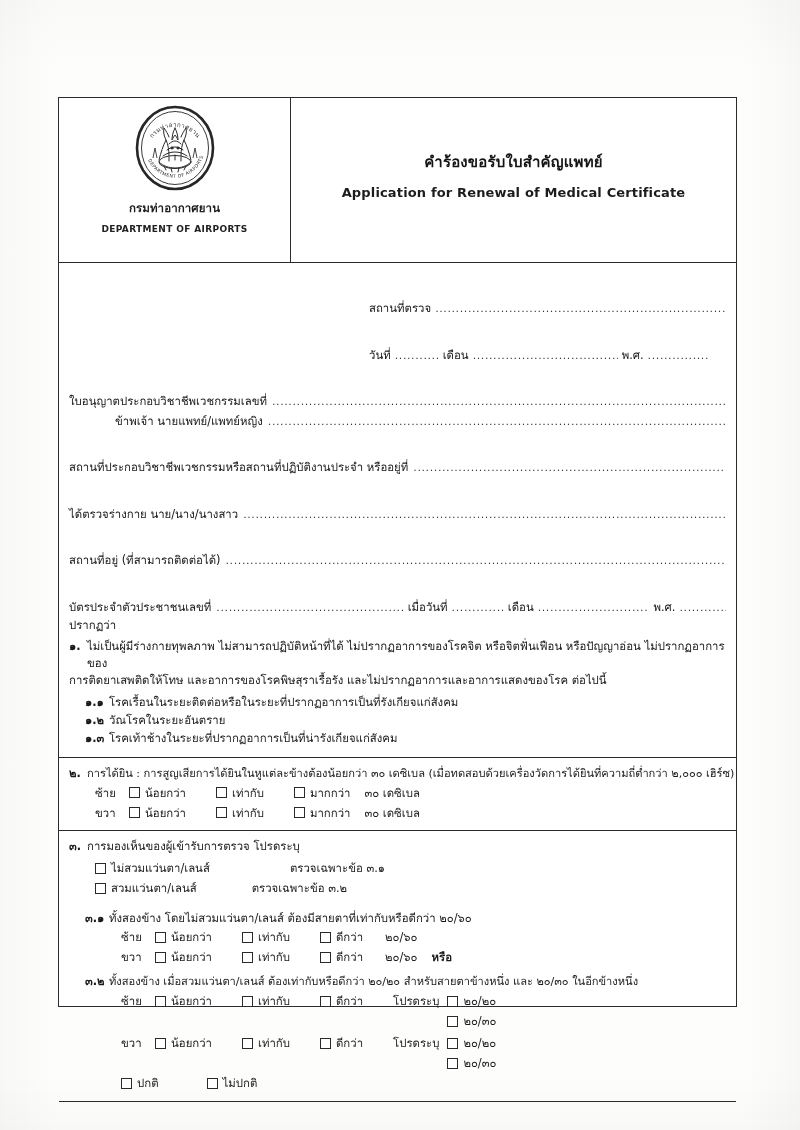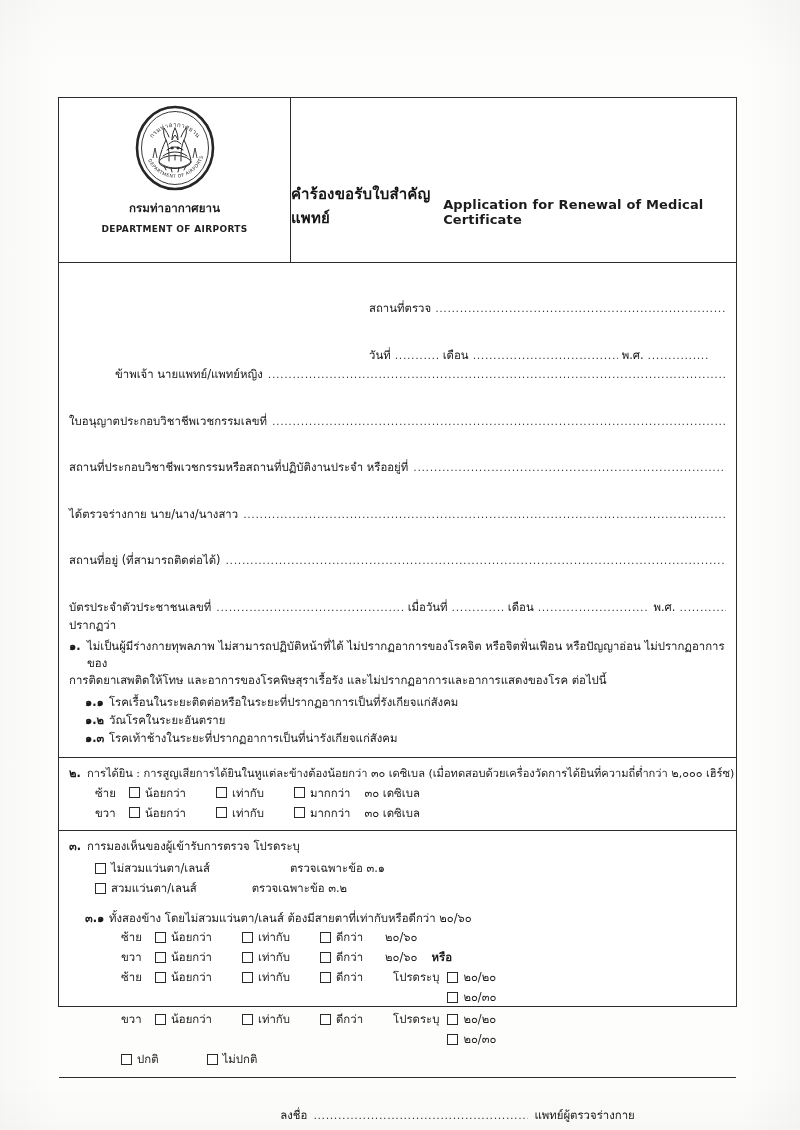--- a/index.html
+++ b/index.html
@@ -79,21 +79,21 @@
   .dept-en {
     font-size: 9px;
     font-weight: 700;
     letter-spacing: .35px;
     color: #222;
     margin-top: 7px;
   }
   .header-title {
     flex: 1;
     display: flex;
-    flex-direction: row;
+    flex-direction: column;
     align-items: center;
     justify-content: flex-start;
     padding-top: 52px;
   }
   .title-th {
     font-size: 15px;
     font-weight: 700;
     color: #141414;
     letter-spacing: .2px;
   }
@@ -285,27 +285,27 @@
 
       <div class="ln row-flex" style="padding-left:300px;">
         <span class="nowrap">วันที่</span>
         <span class="dots" style="width:44px;margin:0 4px;"></span>
         <span class="nowrap">เดือน</span>
         <span class="dots" style="width:145px;margin:0 4px;"></span>
         <span class="nowrap">พ.ศ.</span>
         <span class="dots" style="width:62px;margin-left:4px;"></span>
       </div>
 
+      <div class="ln row-flex">
+        <span class="nowrap">ใบอนุญาตประกอบวิชาชีพเวชกรรมเลขที่</span>
+        <span class="dots" style="flex:1;margin-left:5px;"></span>
+      </div>
+
       <div class="ln row-flex" style="padding-left:46px;margin-top:2px;">
         <span class="nowrap">ข้าพเจ้า นายแพทย์/แพทย์หญิง</span>
-        <span class="dots" style="flex:1;margin-left:5px;"></span>
-      </div>
-
-      <div class="ln row-flex">
-        <span class="nowrap">ใบอนุญาตประกอบวิชาชีพเวชกรรมเลขที่</span>
         <span class="dots" style="flex:1;margin-left:5px;"></span>
       </div>
 
       <div class="ln row-flex">
         <span class="nowrap">สถานที่ประกอบวิชาชีพเวชกรรมหรือสถานที่ปฏิบัติงานประจำ หรืออยู่ที่</span>
         <span class="dots" style="flex:1;margin-left:5px;"></span>
       </div>
 
       <div class="ln row-flex">
         <span class="nowrap">ได้ตรวจร่างกาย นาย/นาง/นางสาว</span>
@@ -447,20 +447,24 @@
           <span class="txt">เท่ากับ</span>
         </span>
         <span class="opt" style="margin-left:22px;">
           <span class="cb"></span>
           <span class="txt">ดีกว่า</span>
         </span>
         <span class="tail" style="margin-left:14px;">๒๐/๖๐</span>
         <span class="tail strong-inline" style="margin-left:14px;">หรือ</span>
       </div>
 
+      <div class="sub" style="margin-top:5px;">
+        <span class="sub-no">๓.๒</span>
+        <span style="font-size:11.1px;">ทั้งสองข้าง เมื่อสวมแว่นตา/เลนส์ ต้องเท่ากับหรือดีกว่า ๒๐/๒๐ สำหรับสายตาข้างหนึ่ง และ ๒๐/๓๐ ในอีกข้างหนึ่ง</span>
+      </div>
 
       <div class="opt-row" style="margin-left:52px;align-items:flex-start;">
         <span class="side-lbl" style="line-height:20px;">ซ้าย</span>
         <span class="opt" style="line-height:20px;">
           <span class="cb"></span>
           <span class="txt">น้อยกว่า</span>
         </span>
         <span class="opt" style="margin-left:22px;line-height:20px;">
           <span class="cb"></span>
           <span class="txt">เท่ากับ</span>

